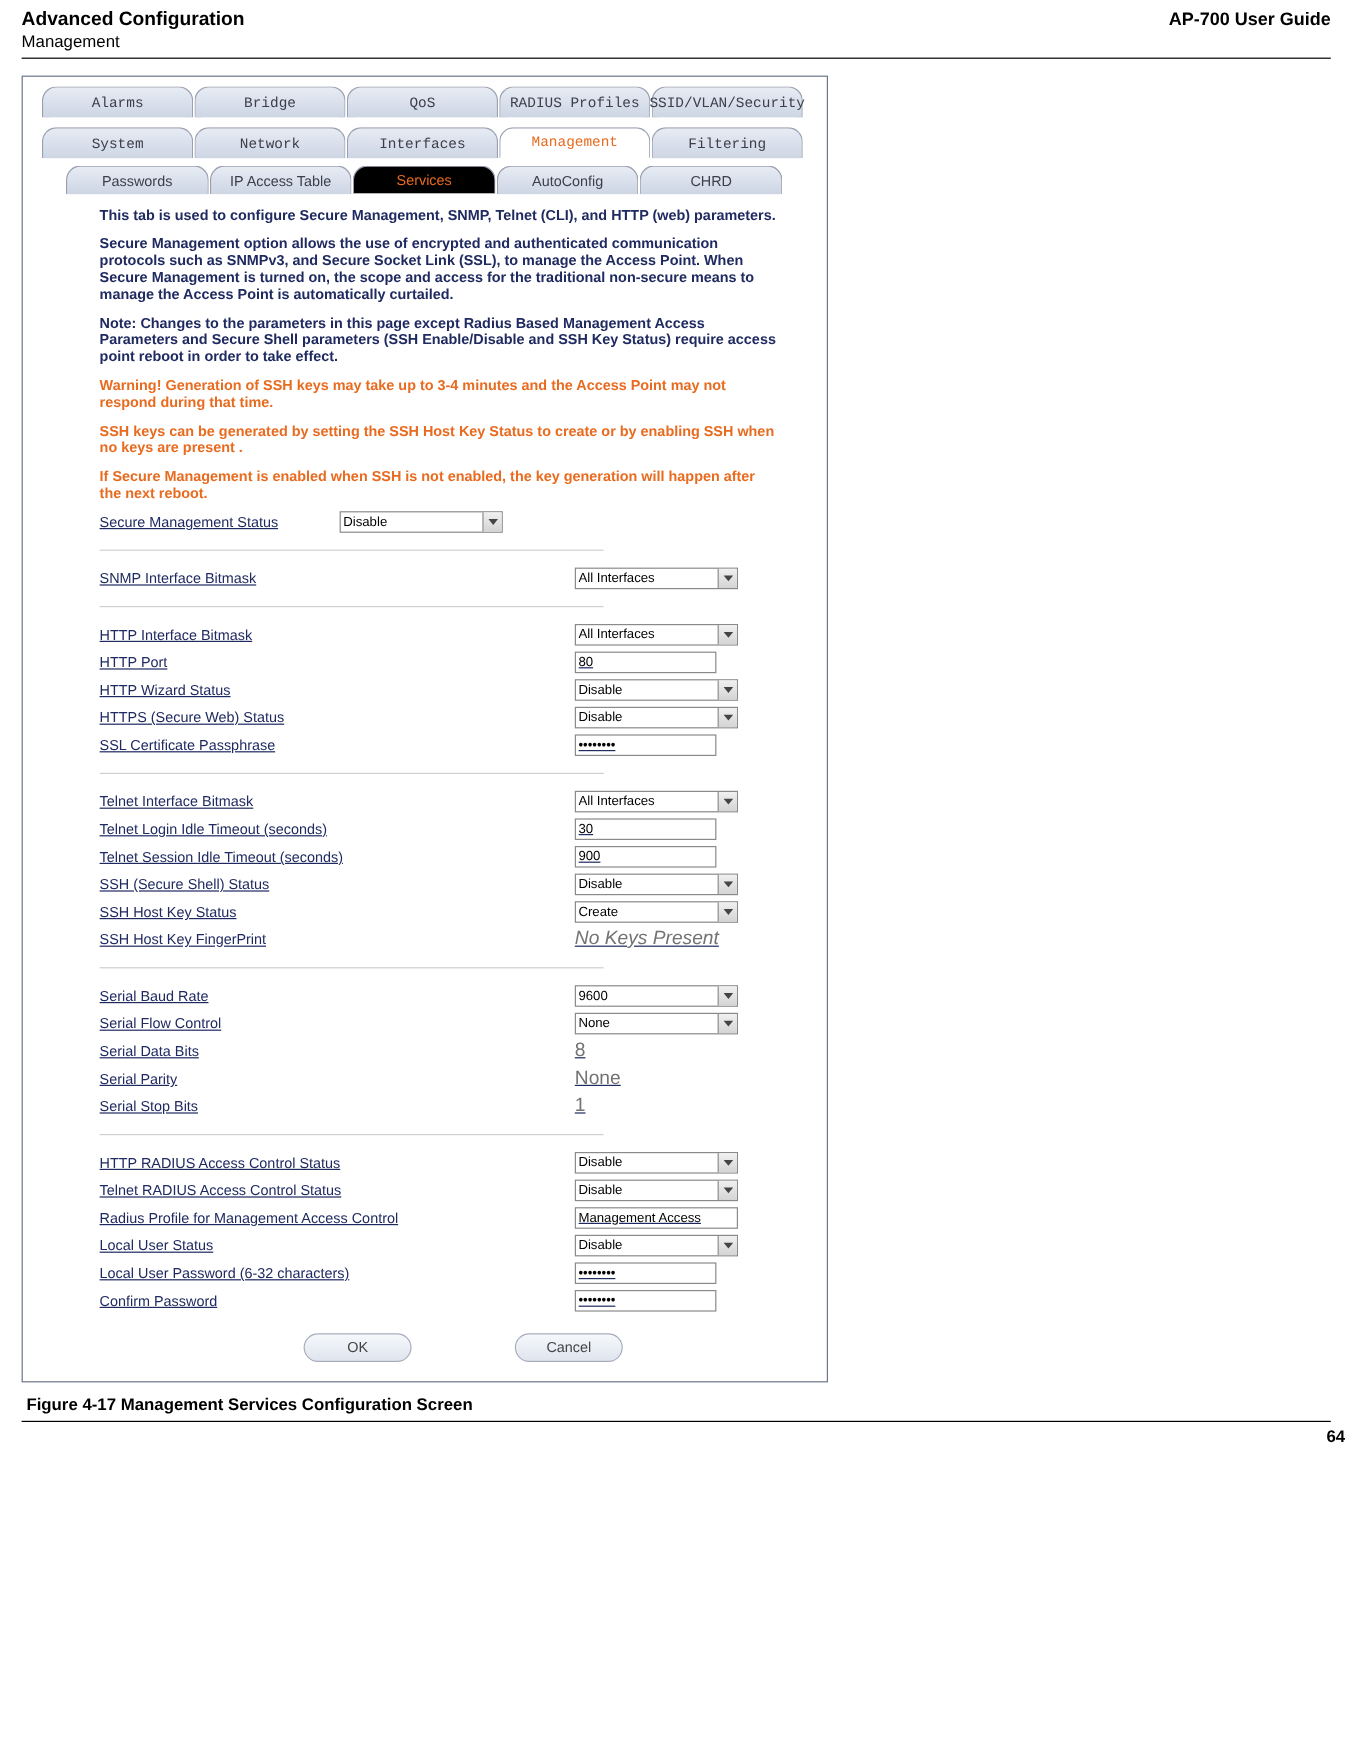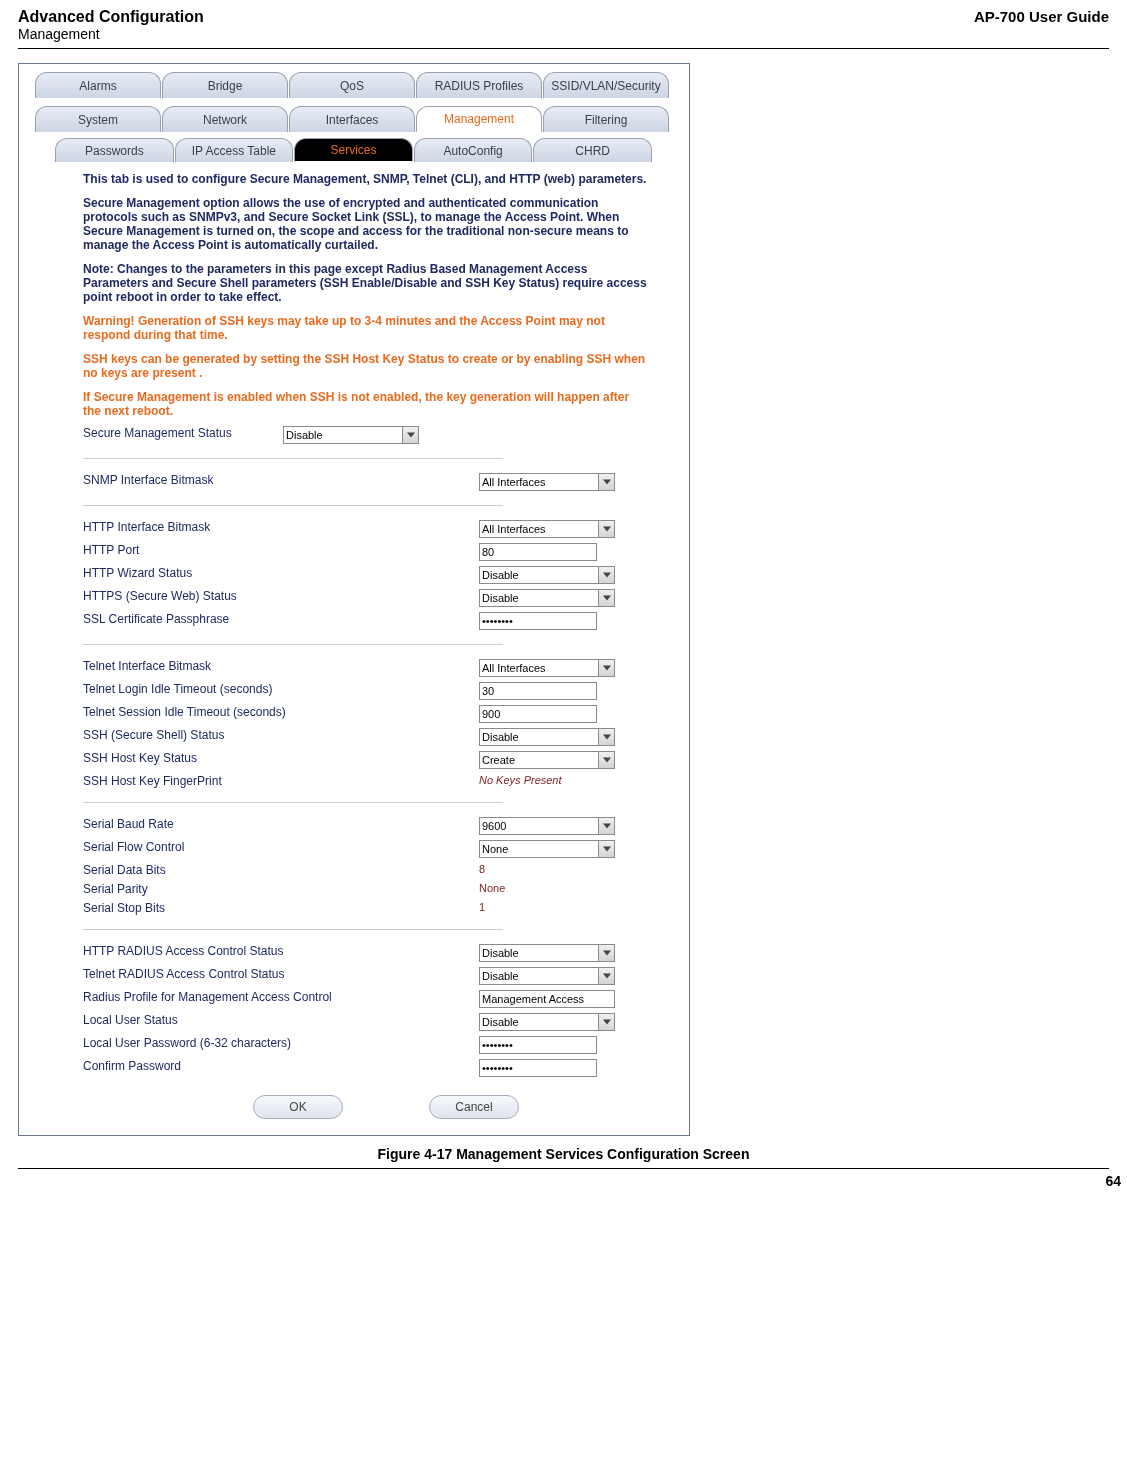--- a/index.html
+++ b/index.html
@@ -9,21 +9,21 @@
     .page-header .subtitle { font-size: 14px; }
     .page-header .guide { font-size: 15px; font-weight: bold; }
     hr.hdr-rule { border: none; border-top: 1.5px solid #000; margin: 2px 18px 14px; }
     .screenshot {
       margin: 0 18px 10px;
       width: 672px;
       border: 1.5px solid #6a7689;
       background: #fff;
       padding-bottom: 8px;
     }
-    .tab-row { display: flex; gap: 0; margin: 8px 16px 0; }
+    .tab-row { display: flex; gap: 0; margin: 8px 16px 0; font-family: Liberation Mono, monospace; }
     .tab, .subtab {
       border: 1px solid #9aa0b0;
       border-bottom: none;
       border-radius: 12px 12px 0 0;
       width: 128px;
       height: 26px;
       display: flex;
       align-items: center;
       justify-content: center;
       font-size: 12px;
@@ -38,47 +38,48 @@
     .subtab.active { background: #000000; color: #e86b1f; border-bottom: 1px solid #fff; }
     .content {
       margin: 6px 40px 8px 64px;
       font-size: 12px;
       color: #1f2a60;
     }
     .blurb { font-weight: bold; margin: 10px 0 8px; }
     .blurb.orange { color: #e86b1f; }
     .field-row {
       display: flex;
-      align-items: flex-start;
+      align-items: center;
       margin: 5px 0;
       font-size: 12px;
+      text-decoration: underline;
     }
     .field-row .label { width: 286px; color: #1f2a60; }
     .field-row .ctrl {  }
     select.ctrl, input.ctrl {
       width: 136px; height: 18px;
       font-size: 11px;
       border: 1px solid #8a8a8a;
       background: #fff;
       padding: 0 2px;
     }
     input.ctrl.narrow { width: 118px; }
-    .static { font-size: 11px; color: #7f1d1d; font-style: italic; }
+    .static { font-size: 16px; color: #737373; font-style: italic; }
     .section-hr { border: none; border-top: 1px solid #cfcfcf; margin: 14px 0; width: 420px; }
     .button-row { display: flex; gap: 86px; justify-content: flex-start; margin: 18px 0 6px 170px; }
     .pill-btn {
       width: 90px; height: 24px;
       border: 1px solid #a7adbd;
       border-radius: 12px;
       background: linear-gradient(#f6f8fb, #dfe4ee);
       font-size: 12px;
       color: #444;
       cursor: pointer;
     }
-    .caption { margin: 4px 22px; font-weight: bold; font-size: 14px; text-align: center; }
+    .caption { margin: 4px 22px; font-weight: bold; font-size: 14px; }
     .footer-rule { border: none; border-top: 1.5px solid #000; margin: 6px 18px 2px; }
     .page-num { text-align: right; font-weight: bold; padding: 2px 6px 10px; font-size: 14px; }
     .dd-wrap { position: relative; display: inline-block; }
     .dd-btn {
       position: absolute; right: 1px; top: 1px; width: 16px; height: 16px;
       background: linear-gradient(#f0f0f0,#d4d4d4); border-left: 1px solid #8a8a8a;
       display:flex;align-items:center;justify-content:center;pointer-events:none;
     }
     .dd-btn svg { width: 8px; height: 6px; }
   </style>

